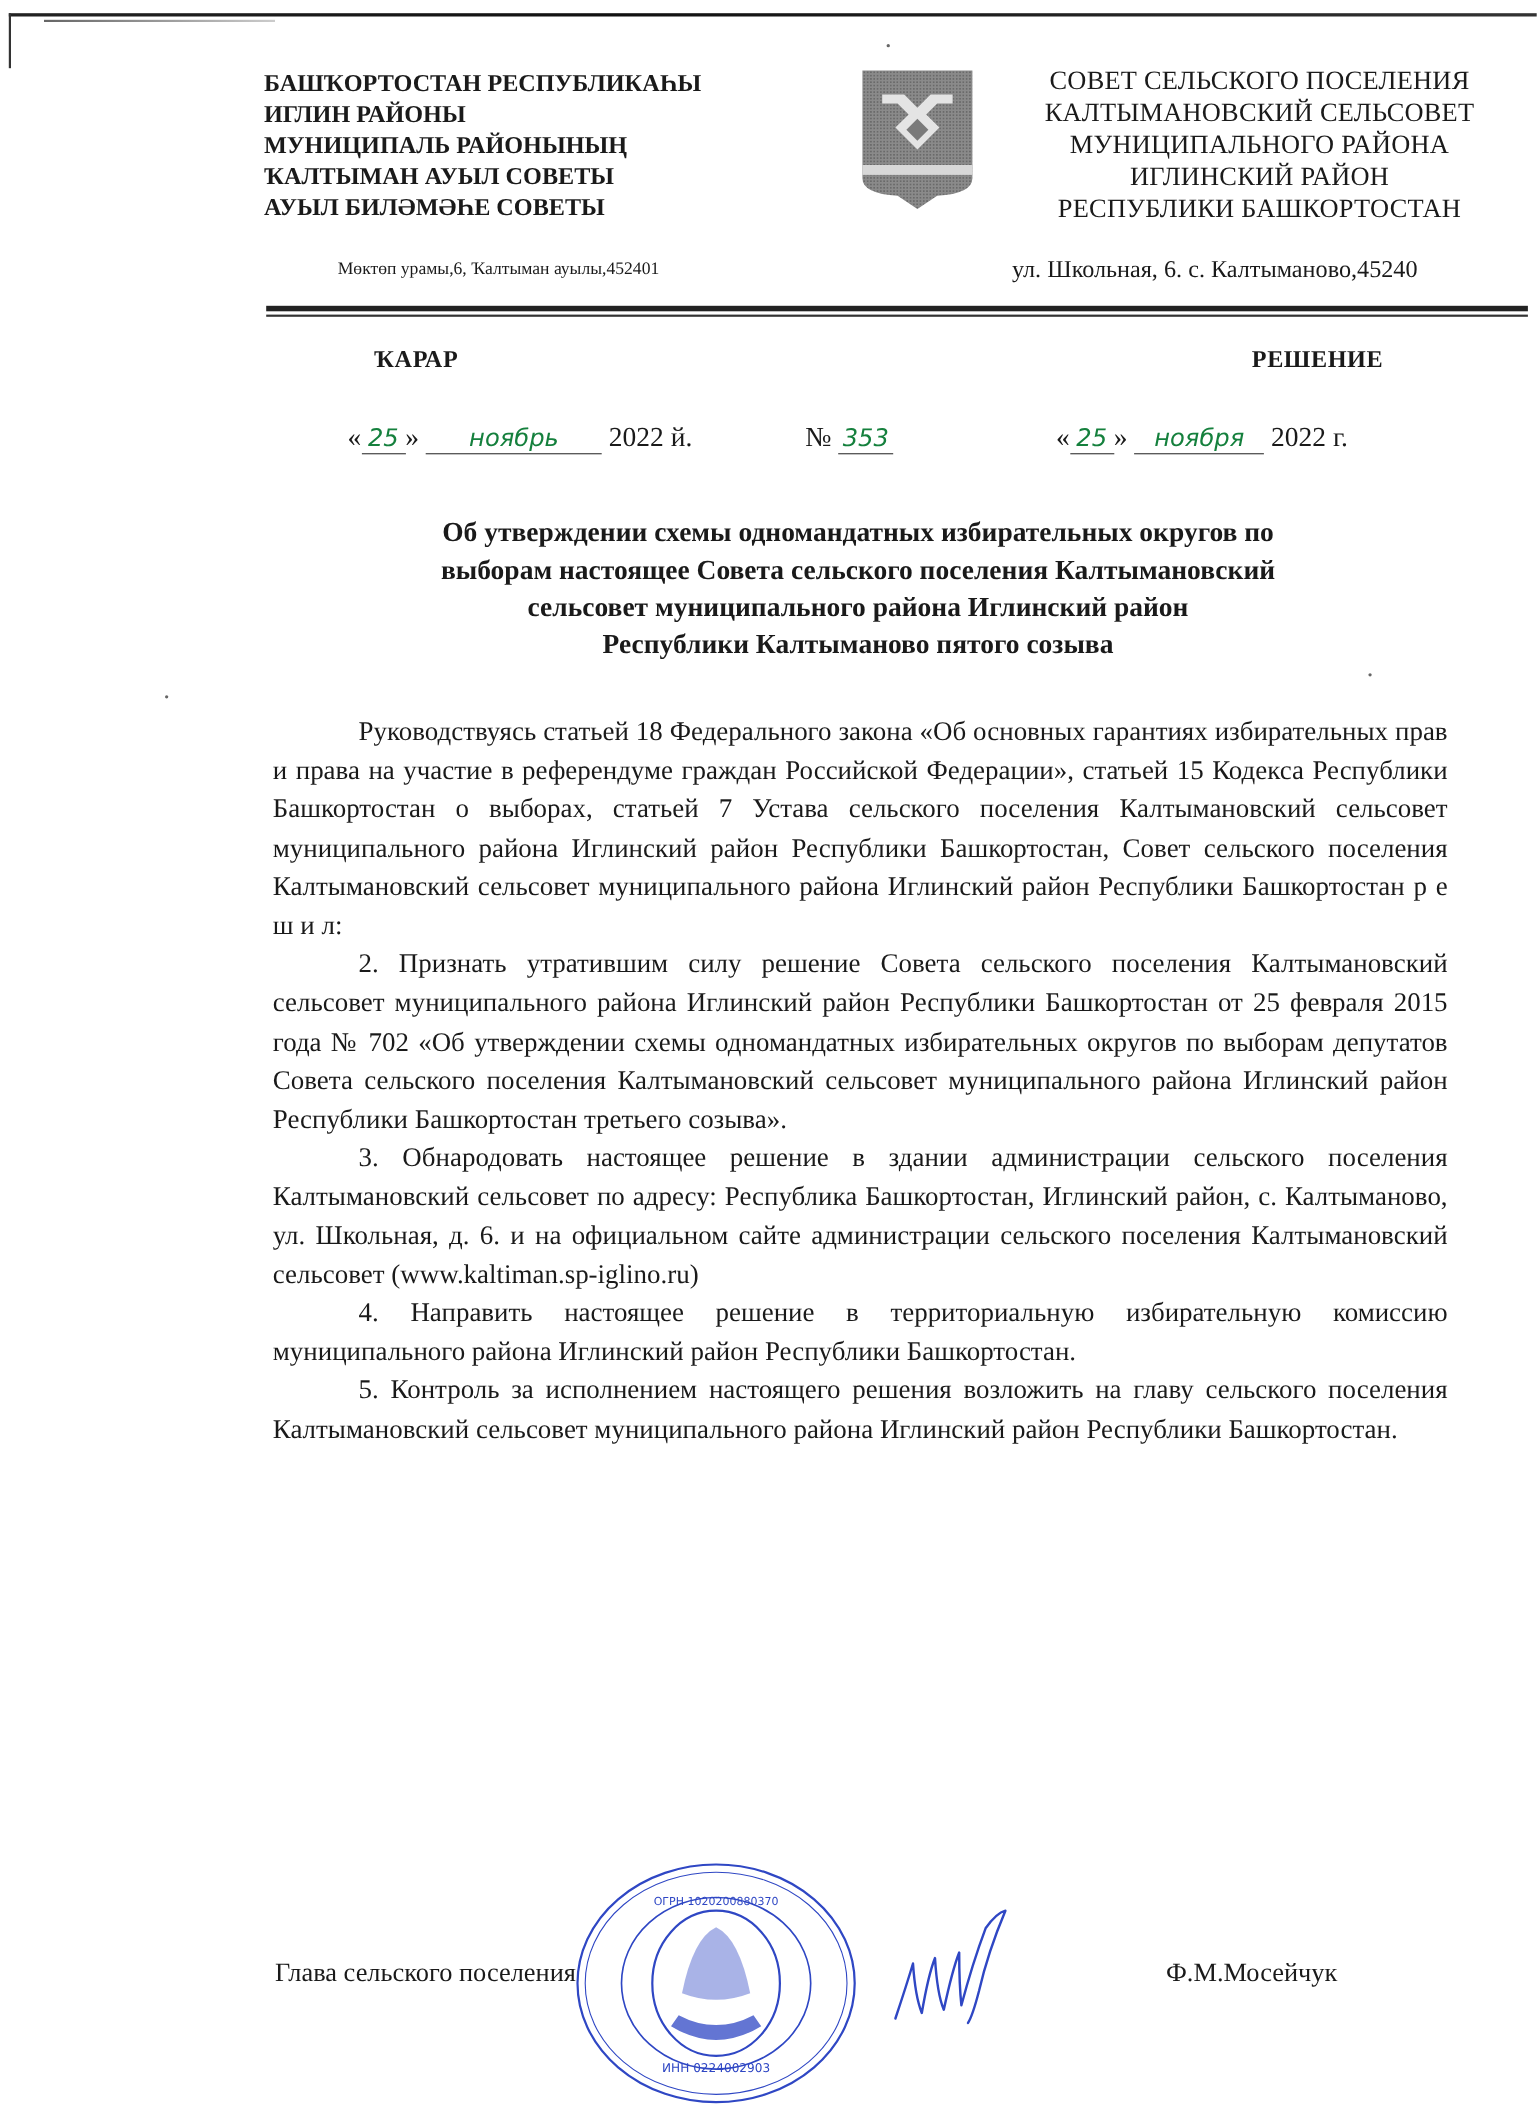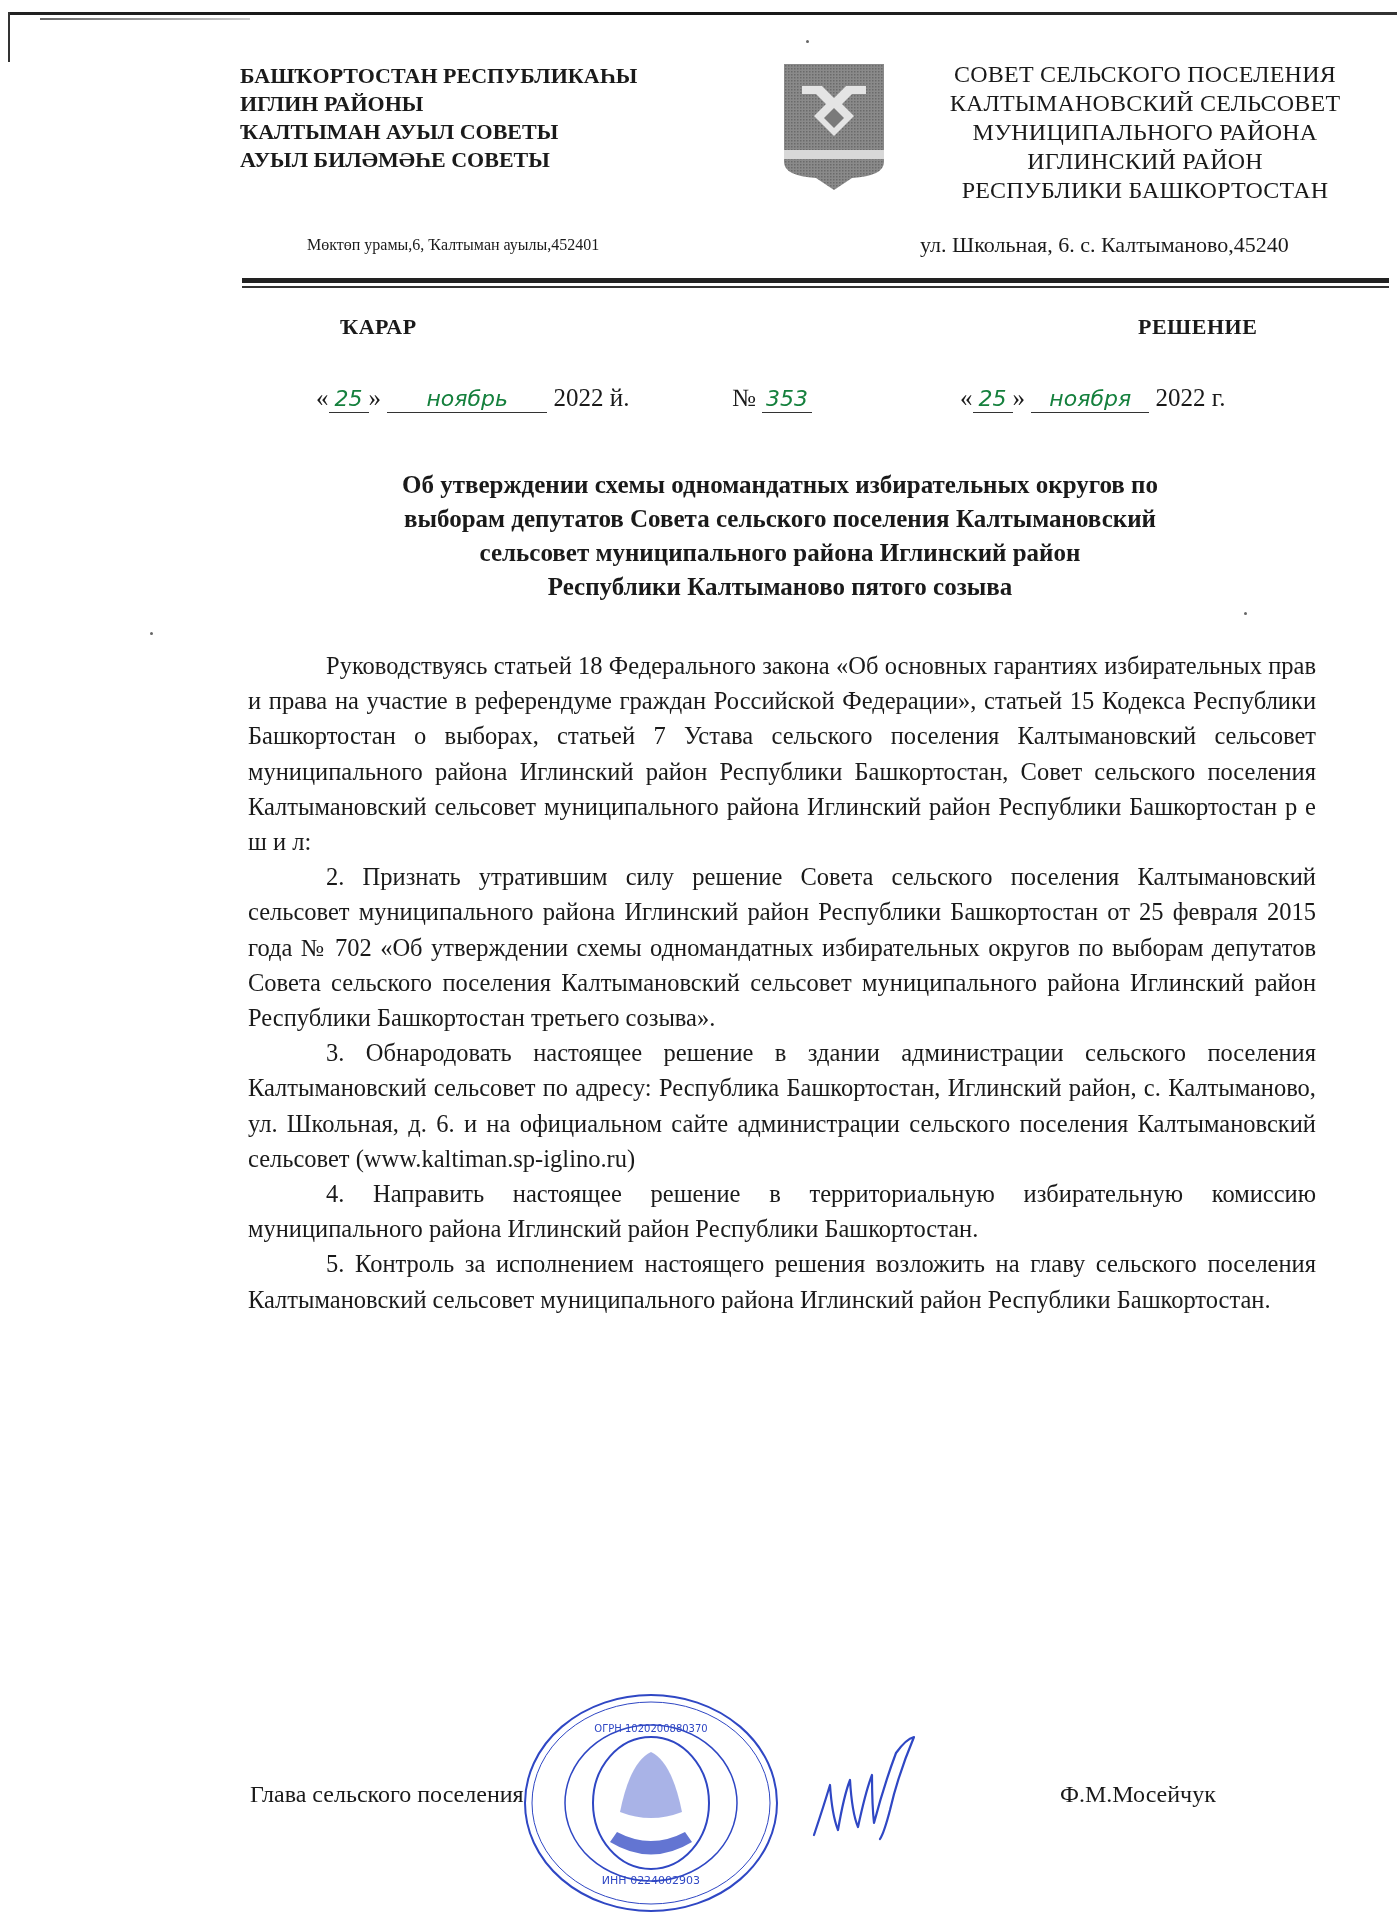--- a/index.html
+++ b/index.html
@@ -79,20 +79,21 @@
 </head>
 <body>
 
 <div class="scan-edge-top"></div>
 <div class="scan-edge-left"></div>
 <div class="scan-edge-inner"></div>
 
 <div class="header-left">
   <div>БАШҠОРТОСТАН РЕСПУБЛИКАҺЫ</div>
   <div>ИГЛИН РАЙОНЫ</div>
+  <div>МУНИЦИПАЛЬ РАЙОНЫНЫҢ</div>
   <div>ҠАЛТЫМАН АУЫЛ СОВЕТЫ</div>
   <div>АУЫЛ БИЛӘМӘҺЕ СОВЕТЫ</div>
 </div>
 
 <div class="emblem">
   <svg width="104" height="130" viewBox="0 0 104 130">
     <defs>
       <pattern id="dots" width="3" height="3" patternUnits="userSpaceOnUse">
         <rect width="3" height="3" fill="#8a8a8a"></rect>
         <rect width="1.5" height="1.5" fill="#6a6a6a"></rect>
@@ -134,21 +135,21 @@
   <span class="hw" style="width:50px;">353</span>
 </div>
 <div class="date-line" style="left:960px;">
   <span>«</span><span class="hw" style="width:40px;">25</span><span>»</span>
   <span class="hw" style="width:118px;">ноября</span>
   <span>2022 г.</span>
 </div>
 
 <div class="title">
   <div>Об утверждении схемы одномандатных избирательных округов по</div>
-  <div>выборам депутатов Совета сельского поселения Калтымановский</div>
+  <div>выборам настоящее Совета сельского поселения Калтымановский</div>
   <div>сельсовет муниципального района Иглинский район</div>
   <div>Республики Калтыманово пятого созыва</div>
 </div>
 
 <div class="body">
   <p>Руководствуясь статьей 18 Федерального закона «Об основных гарантиях избирательных прав и права на участие в референдуме граждан Российской Федерации», статьей 15 Кодекса Республики Башкортостан о выборах, статьей 7 Устава сельского поселения Калтымановский сельсовет муниципального района Иглинский район Республики Башкортостан, Совет сельского поселения Калтымановский сельсовет муниципального района Иглинский район Республики Башкортостан р е ш и л:</p>
   <p>2. Признать утратившим силу решение Совета сельского поселения Калтымановский сельсовет муниципального района Иглинский район Республики Башкортостан от 25 февраля 2015 года № 702 «Об утверждении схемы одномандатных избирательных округов по выборам депутатов Совета сельского поселения Калтымановский сельсовет муниципального района Иглинский район Республики Башкортостан третьего созыва».</p>
   <p>3. Обнародовать настоящее решение в здании администрации сельского поселения Калтымановский сельсовет по адресу: Республика Башкортостан, Иглинский район, с. Калтыманово, ул. Школьная, д. 6. и на официальном сайте администрации сельского поселения Калтымановский сельсовет (www.kaltiman.sp-iglino.ru)</p>
   <p>4. Направить настоящее решение в территориальную избирательную комиссию муниципального района Иглинский район Республики Башкортостан.</p>
   <p>5. Контроль за исполнением настоящего решения возложить на главу сельского поселения Калтымановский сельсовет муниципального района Иглинский район Республики Башкортостан.</p>

